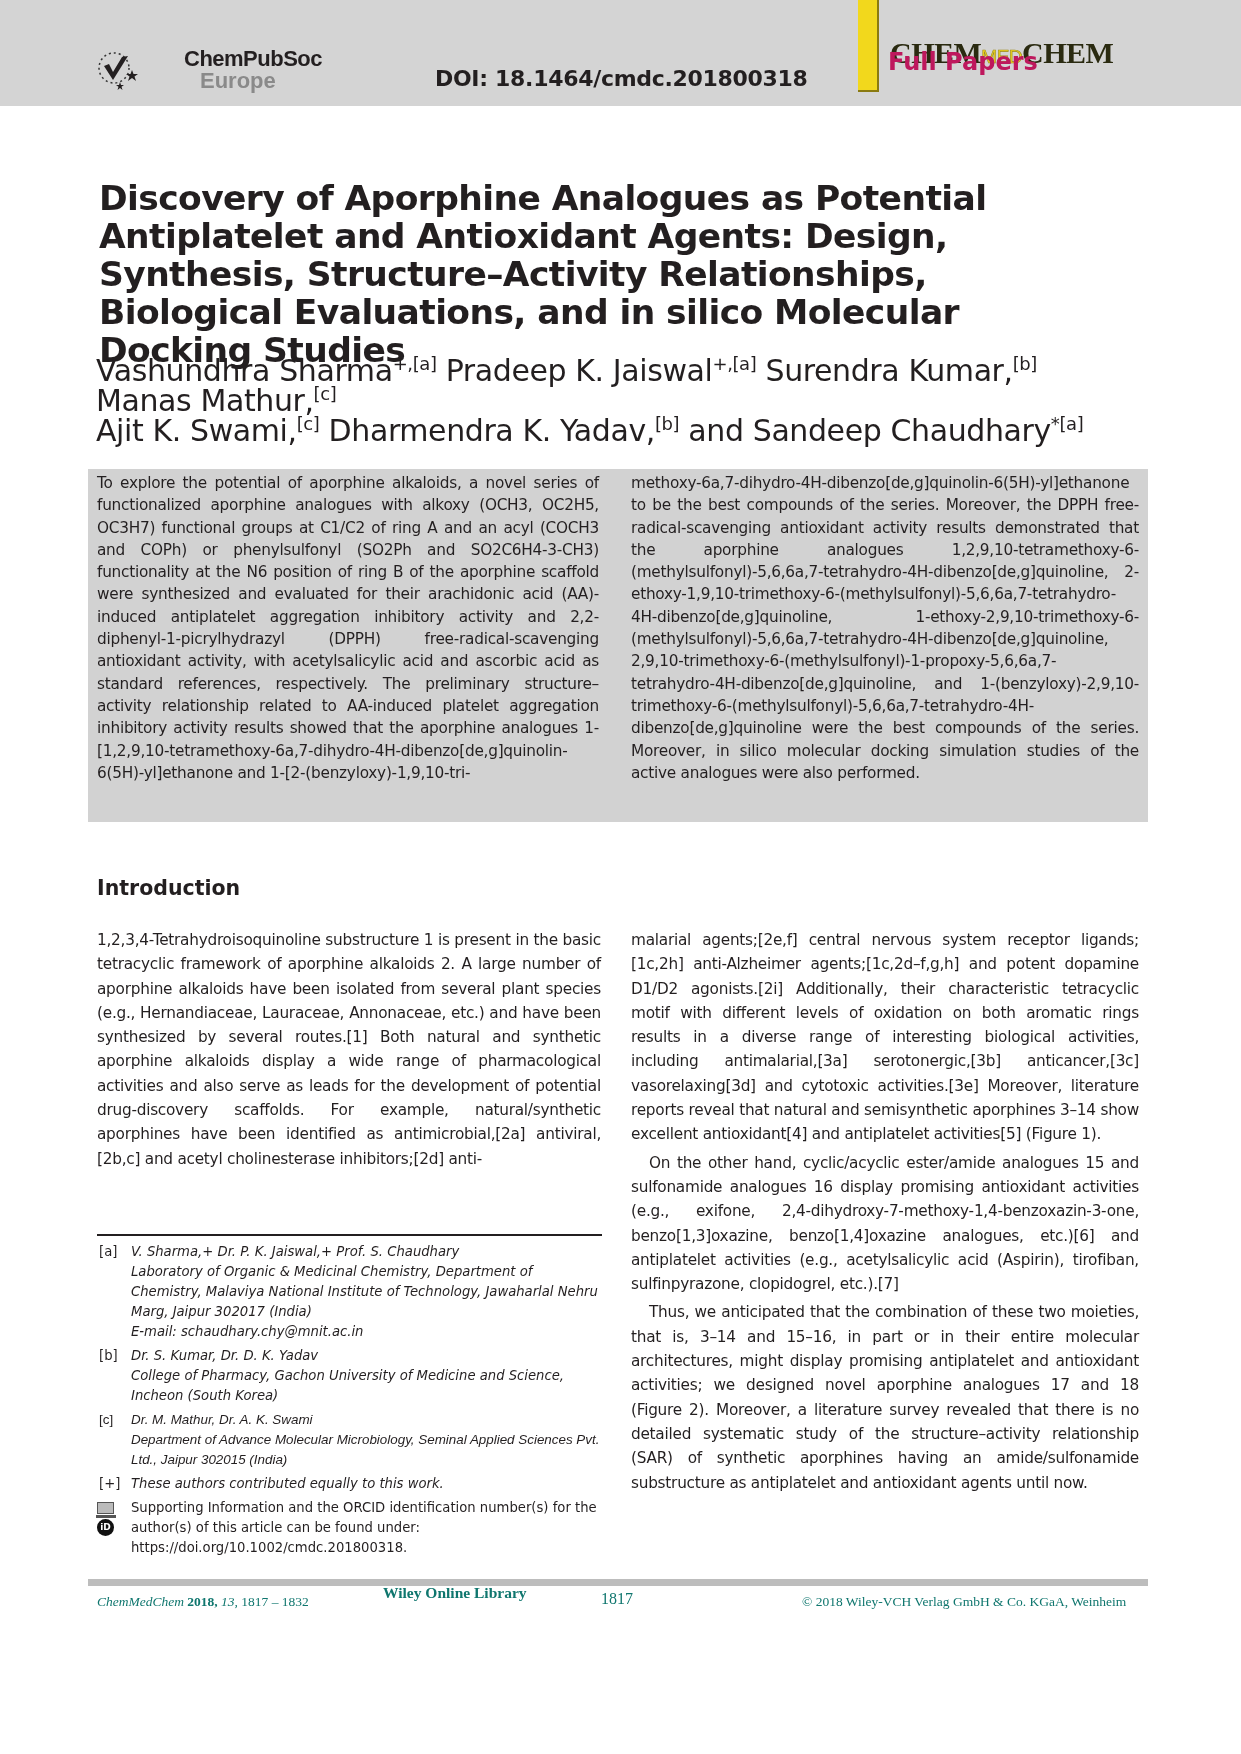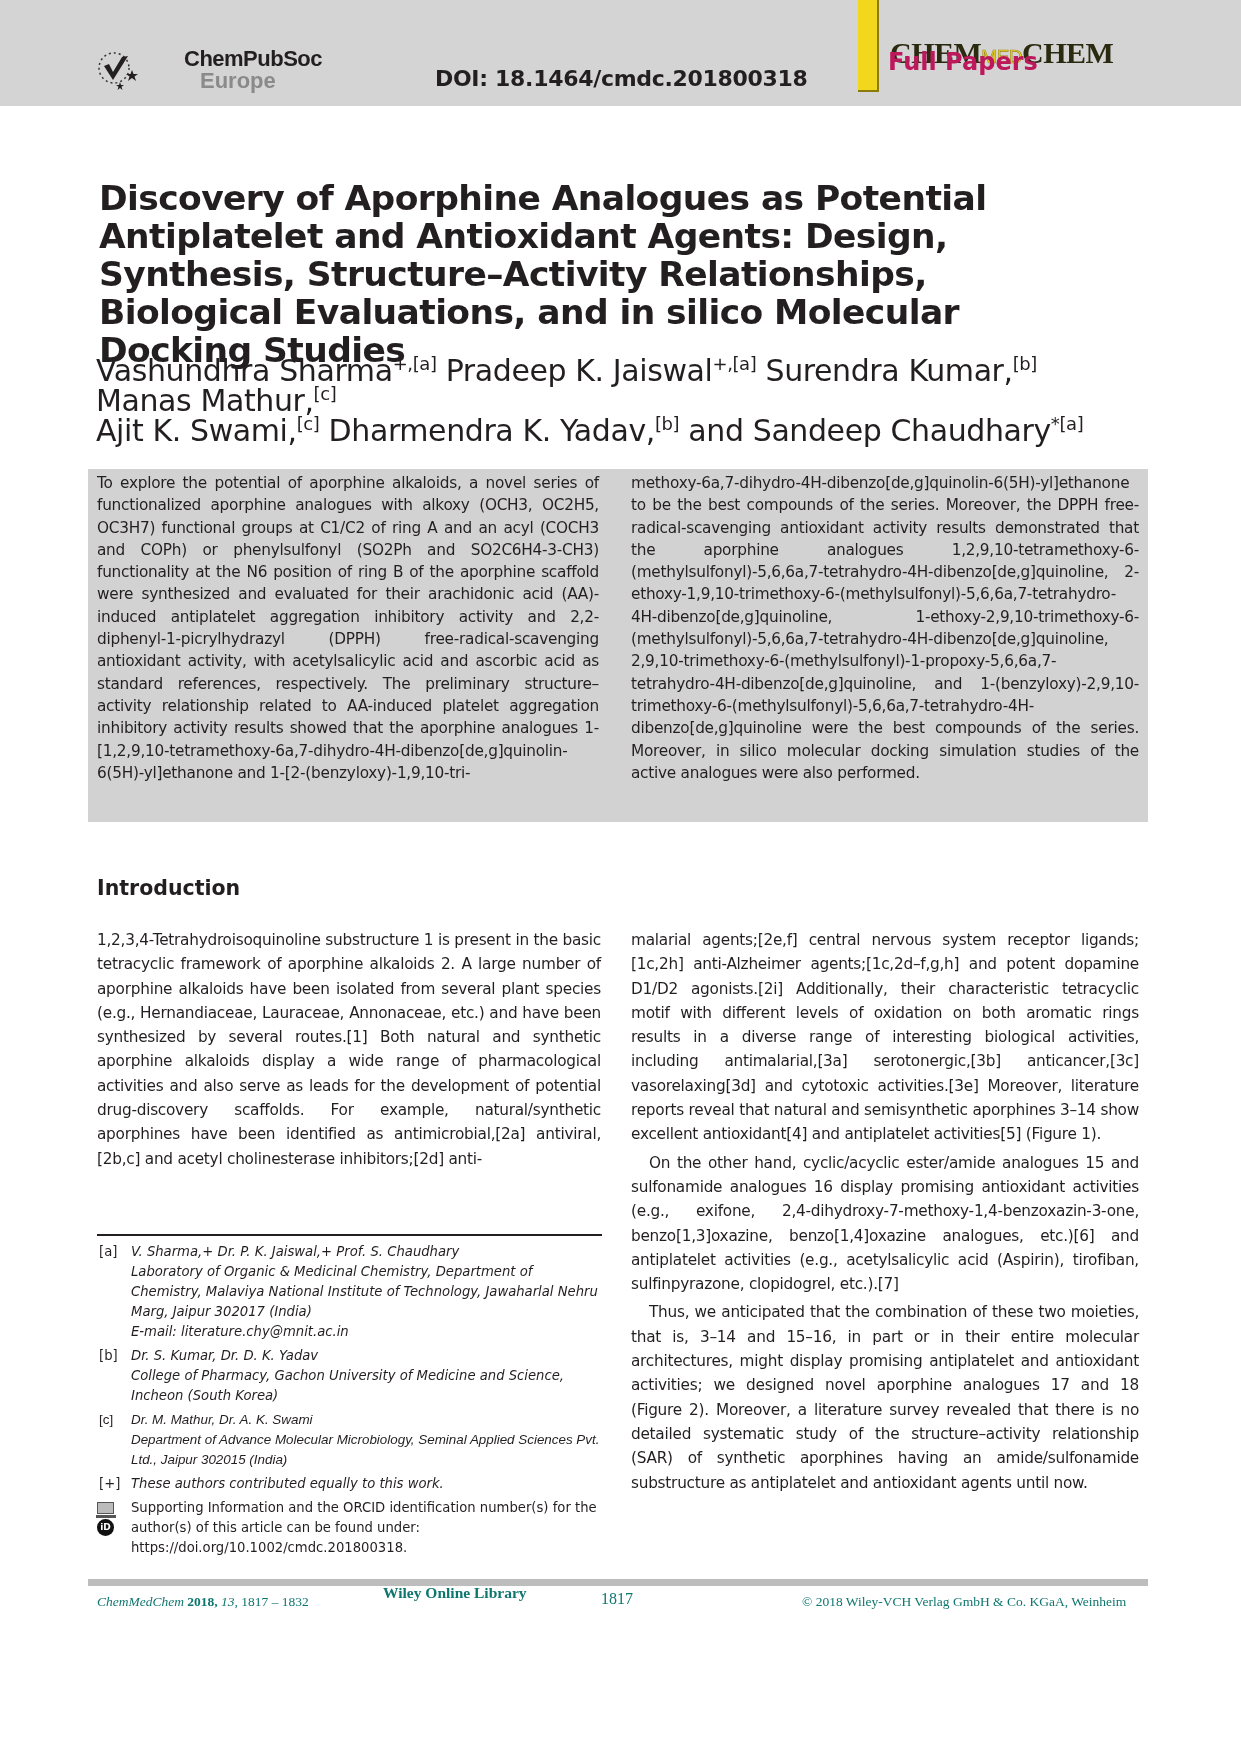--- a/index.html
+++ b/index.html
@@ -91,21 +91,21 @@
   <div class="para2">On the other hand, cyclic/acyclic ester/amide analogues 15 and sulfonamide analogues 16 display promising antioxidant activities (e.g., exifone, 2,4-dihydroxy-7-methoxy-1,4-benzoxazin-3-one, benzo[1,3]oxazine, benzo[1,4]oxazine analogues, etc.)[6] and antiplatelet activities (e.g., acetylsalicylic acid (Aspirin), tirofiban, sulfinpyrazone, clopidogrel, etc.).[7]</div>
   <div class="para2">Thus, we anticipated that the combination of these two moieties, that is, 3–14 and 15–16, in part or in their entire molecular architectures, might display promising antiplatelet and antioxidant activities; we designed novel aporphine analogues 17 and 18 (Figure 2). Moreover, a literature survey revealed that there is no detailed systematic study of the structure–activity relationship (SAR) of synthetic aporphines having an amide/sulfonamide substructure as antiplatelet and antioxidant agents until now.</div>
 </div>
 
 <div class="fn-rule"></div>
 <div class="footnotes">
   <div class="fn">
     <span class="fn-tag">[a]</span>
     <i>V. Sharma,+ Dr. P. K. Jaiswal,+ Prof. S. Chaudhary</i><br>
     <i>Laboratory of Organic &amp; Medicinal Chemistry, Department of Chemistry, Malaviya National Institute of Technology, Jawaharlal Nehru Marg, Jaipur 302017 (India)</i><br>
-    <i>E-mail: literature.chy@mnit.ac.in</i>
+    <i>E-mail: schaudhary.chy@mnit.ac.in</i>
   </div>
   <div class="fn">
     <span class="fn-tag">[b]</span>
     <i>Dr. S. Kumar, Dr. D. K. Yadav</i><br>
     <i>College of Pharmacy, Gachon University of Medicine and Science, Incheon (South Korea)</i>
   </div>
   <div class="fn fn-c">
     <span class="fn-tag">[c]</span>
     <i>Dr. M. Mathur, Dr. A. K. Swami</i><br>
     <i>Department of Advance Molecular Microbiology, Seminal Applied Sciences Pvt. Ltd., Jaipur 302015 (India)</i>

